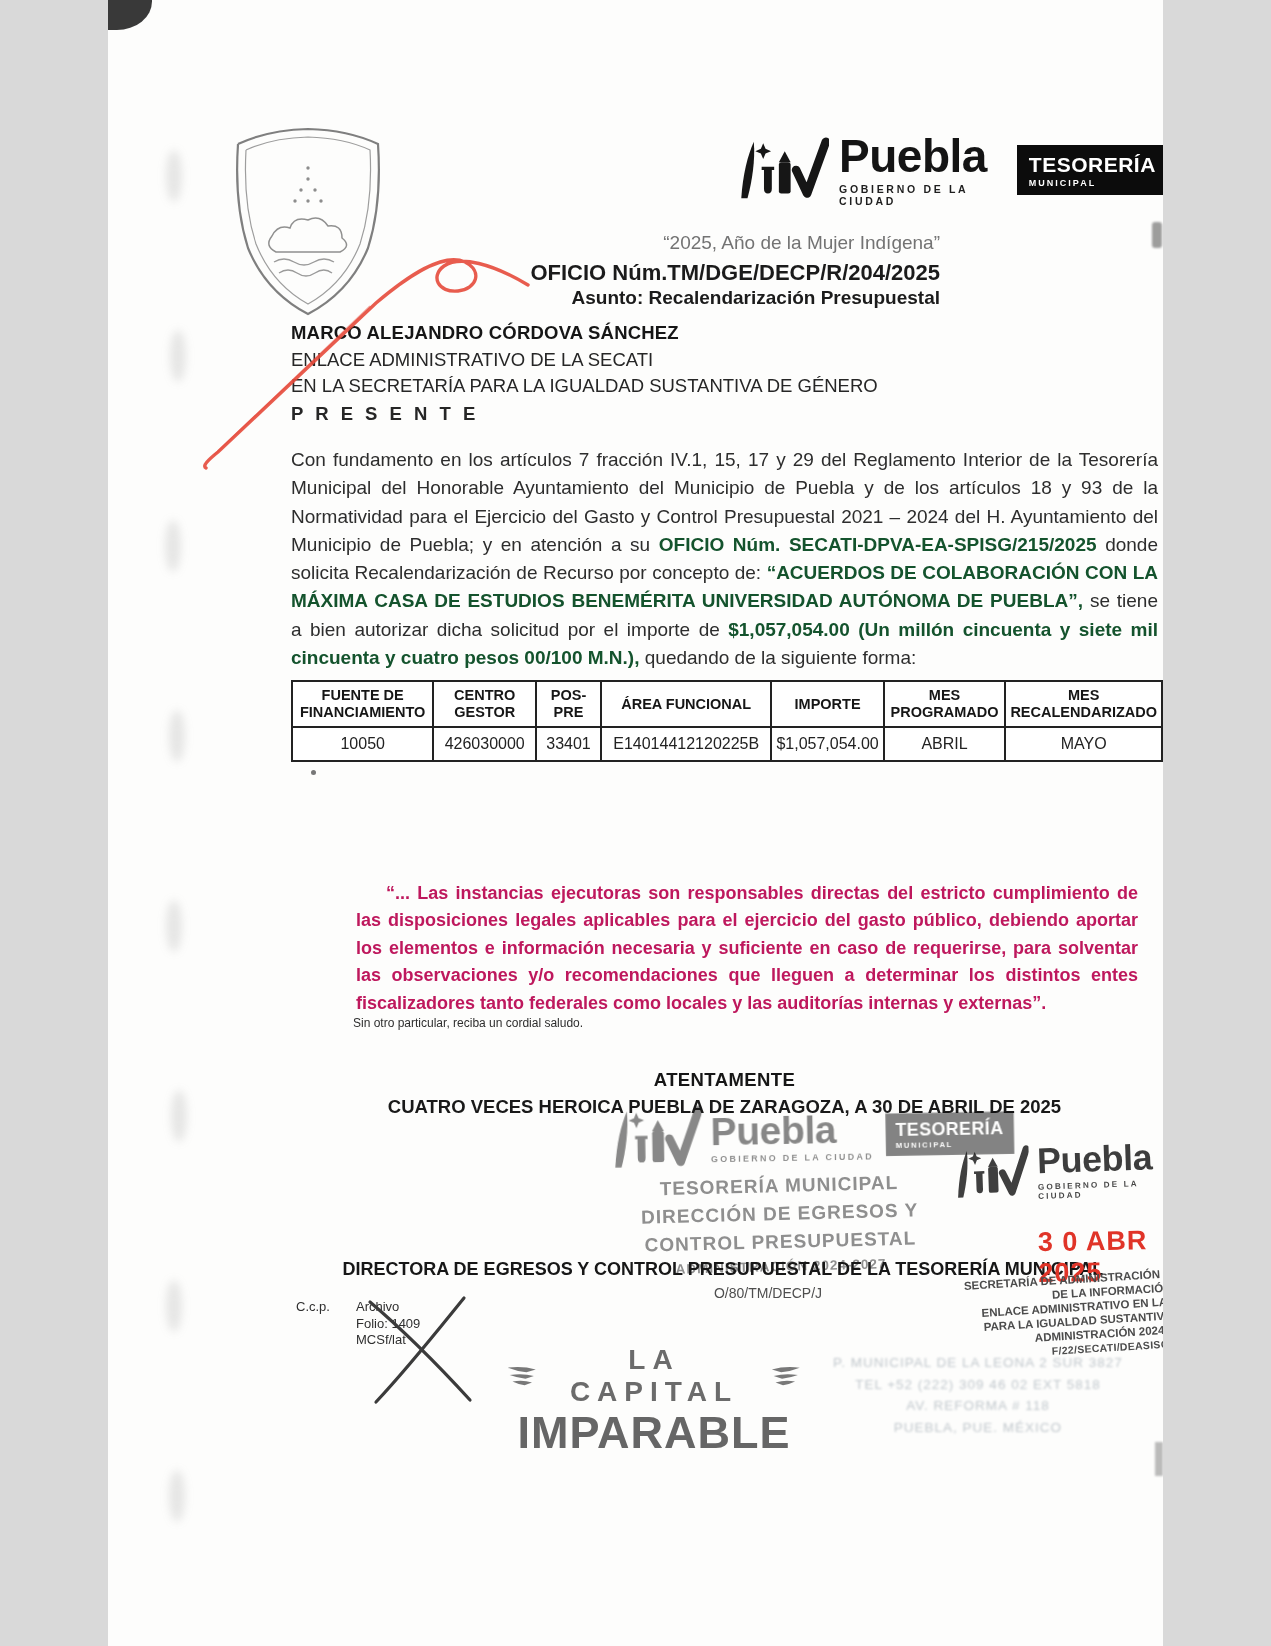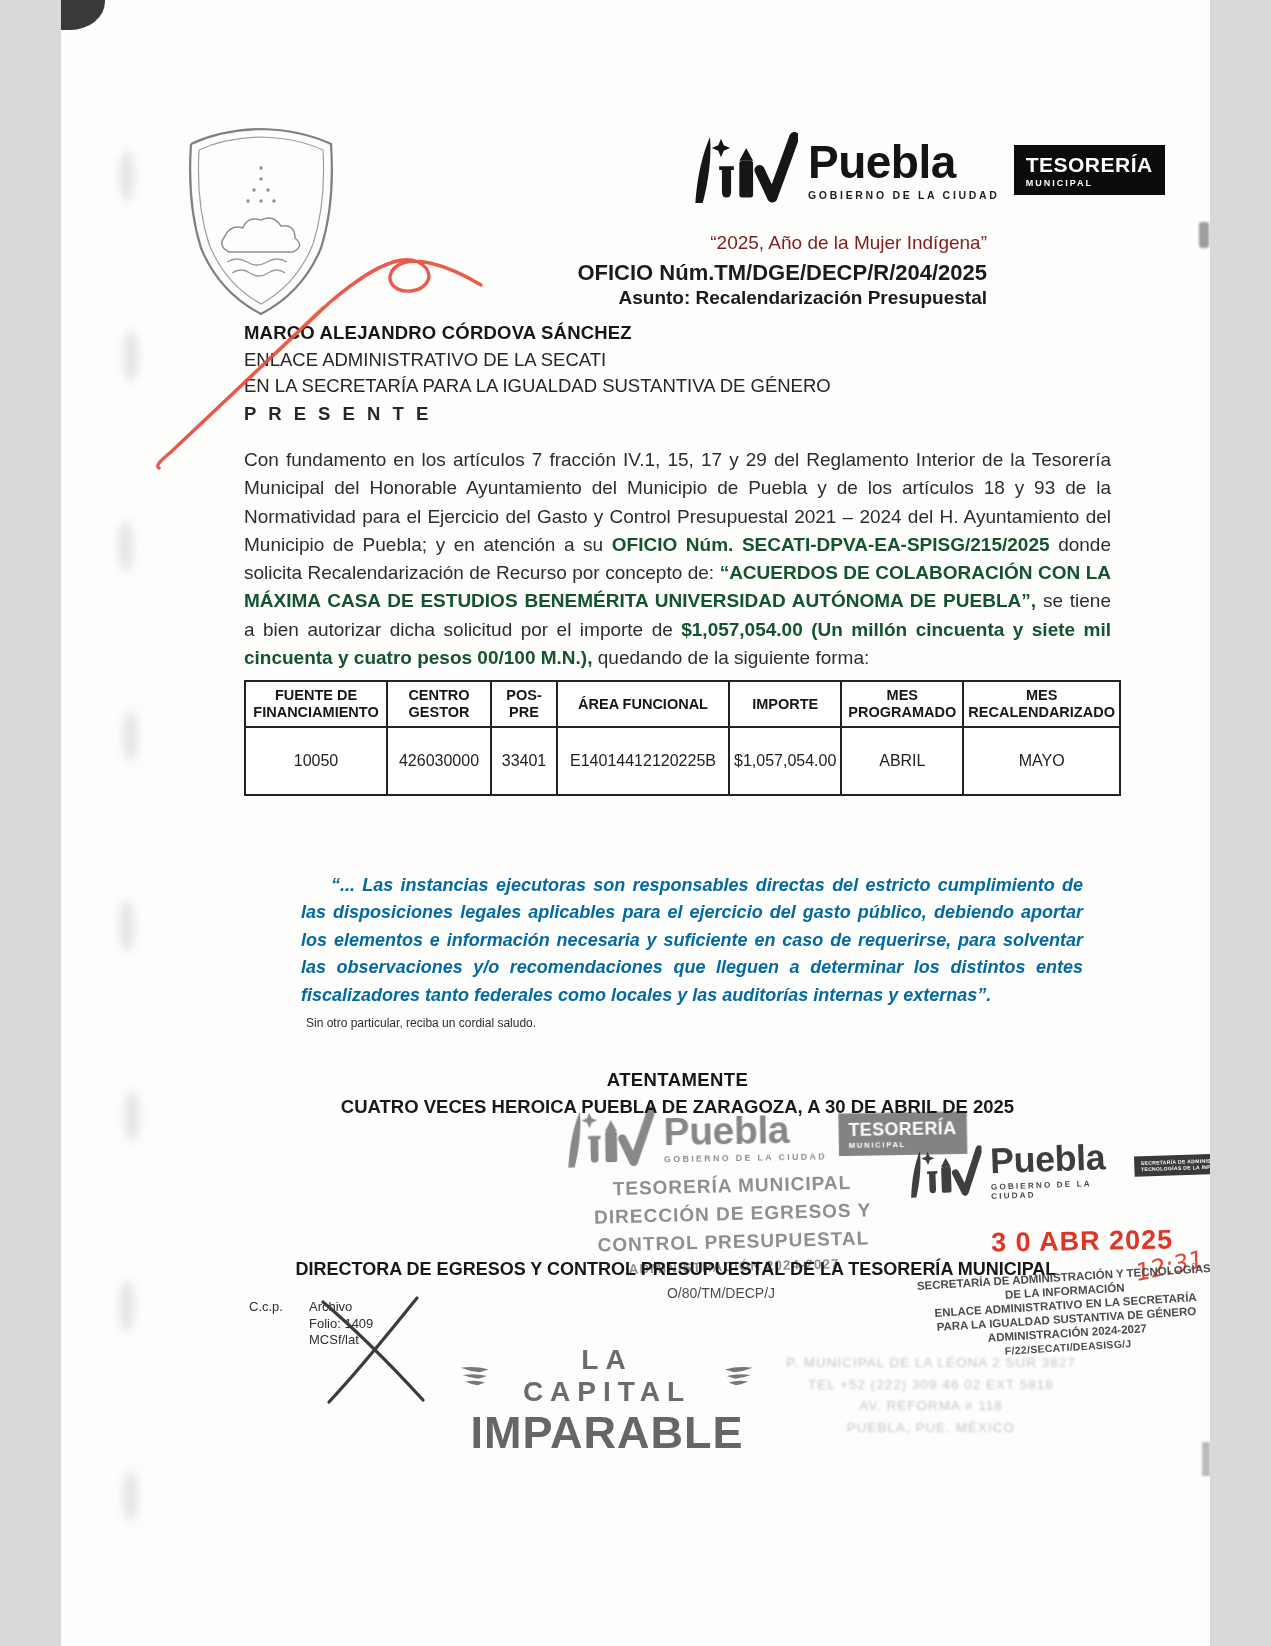--- a/index.html
+++ b/index.html
@@ -1,18 +1,18 @@
 <!DOCTYPE html>
 <html lang="es"><head>
 <meta charset="utf-8">
 <title>Oficio TM/DGE/DECP/R/204/2025</title>
 <style>
   html,body{margin:0;padding:0;background:#d9d9d9;}
   .page{
-    position:relative;width:1149px;height:1646px;margin:0 auto;
+    position:relative;width:1055px;height:1646px;margin:0 auto;
     background:#fdfdfc;color:#2d2d2d;overflow:hidden;
     font-family:"Liberation Sans",sans-serif;
   }
   .abs{position:absolute;}
   .b{font-weight:700;color:#14532d;}
 
   
   .corner-tl{left:0;top:0;width:44px;height:30px;background:#242424;border-bottom-right-radius:80% 95%;opacity:.9;}
   .smudge{width:16px;height:52px;background:rgba(110,110,110,.16);filter:blur(4px);border-radius:50%;}
   .mark-r1{right:1px;top:222px;width:10px;height:26px;background:#4f4f4f;opacity:.55;filter:blur(1px);border-radius:3px;}
@@ -32,34 +32,34 @@
   .badge-sub{font-size:9px;font-weight:700;letter-spacing:2px;margin-top:3px;}
   .badge-wide{margin-left:12px;background:#101010;color:#fff;padding:5px 8px;width:150px;}
   .badge-tiny{font-size:6.5px;line-height:8px;font-weight:700;letter-spacing:.4px;}
   .header-logo{left:627px;top:128px;}
 
   
   .stamp-center{left:500px;top:1104px;opacity:.5;filter:grayscale(1) blur(.4px);transform:scale(.85) rotate(-1deg);transform-origin:top left;}
   .stamp-right{left:843px;top:1142px;opacity:.82;filter:grayscale(.95);transform:scale(.78) rotate(-2deg);transform-origin:top left;}
 
   
-  .quote-line{right:223px;top:232px;font-size:19px;color:#7f1d1d;text-align:right;}
+  .quote-line{right:223px;top:232px;font-size:19px;color:#737373;text-align:right;}
   .oficio-line{right:223px;top:260px;font-size:22px;font-weight:700;color:#1b1b1b;}
   .asunto-line{right:223px;top:287px;font-size:19px;font-weight:700;color:#1b1b1b;}
 
   
   .recipient{left:183px;top:320px;font-size:18.5px;line-height:26.5px;color:#262626;}
   .r-name{font-weight:700;letter-spacing:.2px;color:#161616;}
   .presente{letter-spacing:3.5px;font-weight:600;margin-top:1px;}
 
   
   .p1{left:183px;top:446px;width:867px;font-size:19px;line-height:28.3px;text-align:justify;margin:0;}
   .p2{left:183px;top:788px;width:867px;font-size:19px;line-height:28.6px;text-align:justify;text-indent:62px;margin:0;}
   .quoteb{left:240px;top:872px;width:782px;font-size:18px;line-height:27.4px;text-align:justify;text-indent:30px;
-          font-weight:700;font-style:italic;color:#0369a1;margin:0;}
+          font-weight:700;color:#be185d;margin:8px;}
   .closing{left:245px;top:1016px;font-size:12px;margin:0;}
 
   
   .atent{left:183px;top:1069px;width:867px;text-align:center;font-size:18.5px;font-weight:700;letter-spacing:.4px;color:#161616;}
   .citydate{left:163px;top:1096px;width:907px;text-align:center;font-size:18.5px;font-weight:700;color:#191919;}
   .stamp-treasury{left:472px;top:1172px;width:400px;text-align:center;color:#8f8f8f;transform:rotate(-1.5deg);font-weight:600;}
   .st-big{font-size:19px;line-height:28px;letter-spacing:1px;}
   .st-small{font-size:13.5px;line-height:22px;letter-spacing:1px;}
   .sig-name{left:183px;top:1233px;width:880px;text-align:center;font-size:18px;font-weight:700;color:#141414;}
   .sig-title{left:150px;top:1259px;width:930px;text-align:center;font-size:18px;font-weight:700;color:#171717;}
@@ -77,21 +77,21 @@
   .brand{left:398px;top:1344px;width:296px;text-align:center;color:#6b6b6b;}
   .brand-top{display:flex;align-items:center;justify-content:center;gap:8px;}
   .brand-line1{font-size:28px;font-weight:700;letter-spacing:7px;}
   .brand-line2{font-size:45px;font-weight:800;letter-spacing:1px;line-height:1;margin-top:2px;color:#666;}
   .contact{left:725px;top:1352px;font-size:13.5px;line-height:21.5px;letter-spacing:1px;color:#8e9aa4;opacity:.55;filter:blur(.8px);text-align:center;}
 
   
   .ftable{position:absolute;left:183px;top:680px;border-collapse:collapse;table-layout:fixed;background:#fff;}
   .ftable th{border:2px solid #222;font-size:14.5px;font-weight:700;text-align:center;vertical-align:middle;
              white-space:pre-line;padding:5px 4px;line-height:17px;color:#161616;}
-  .ftable td{border:2px solid #222;font-size:16px;text-align:center;padding:24px 4px;color:#222;}
+  .ftable td{border:2px solid #222;font-size:16px;text-align:center;padding:7px 4px;color:#222;}
 
   
   .ink-overlay{left:0;top:0;width:1271px;height:1646px;pointer-events:none;}
 </style>
 </head>
 <body>
 
 <div class="page">
 
   <div class="abs corner-tl"></div>

